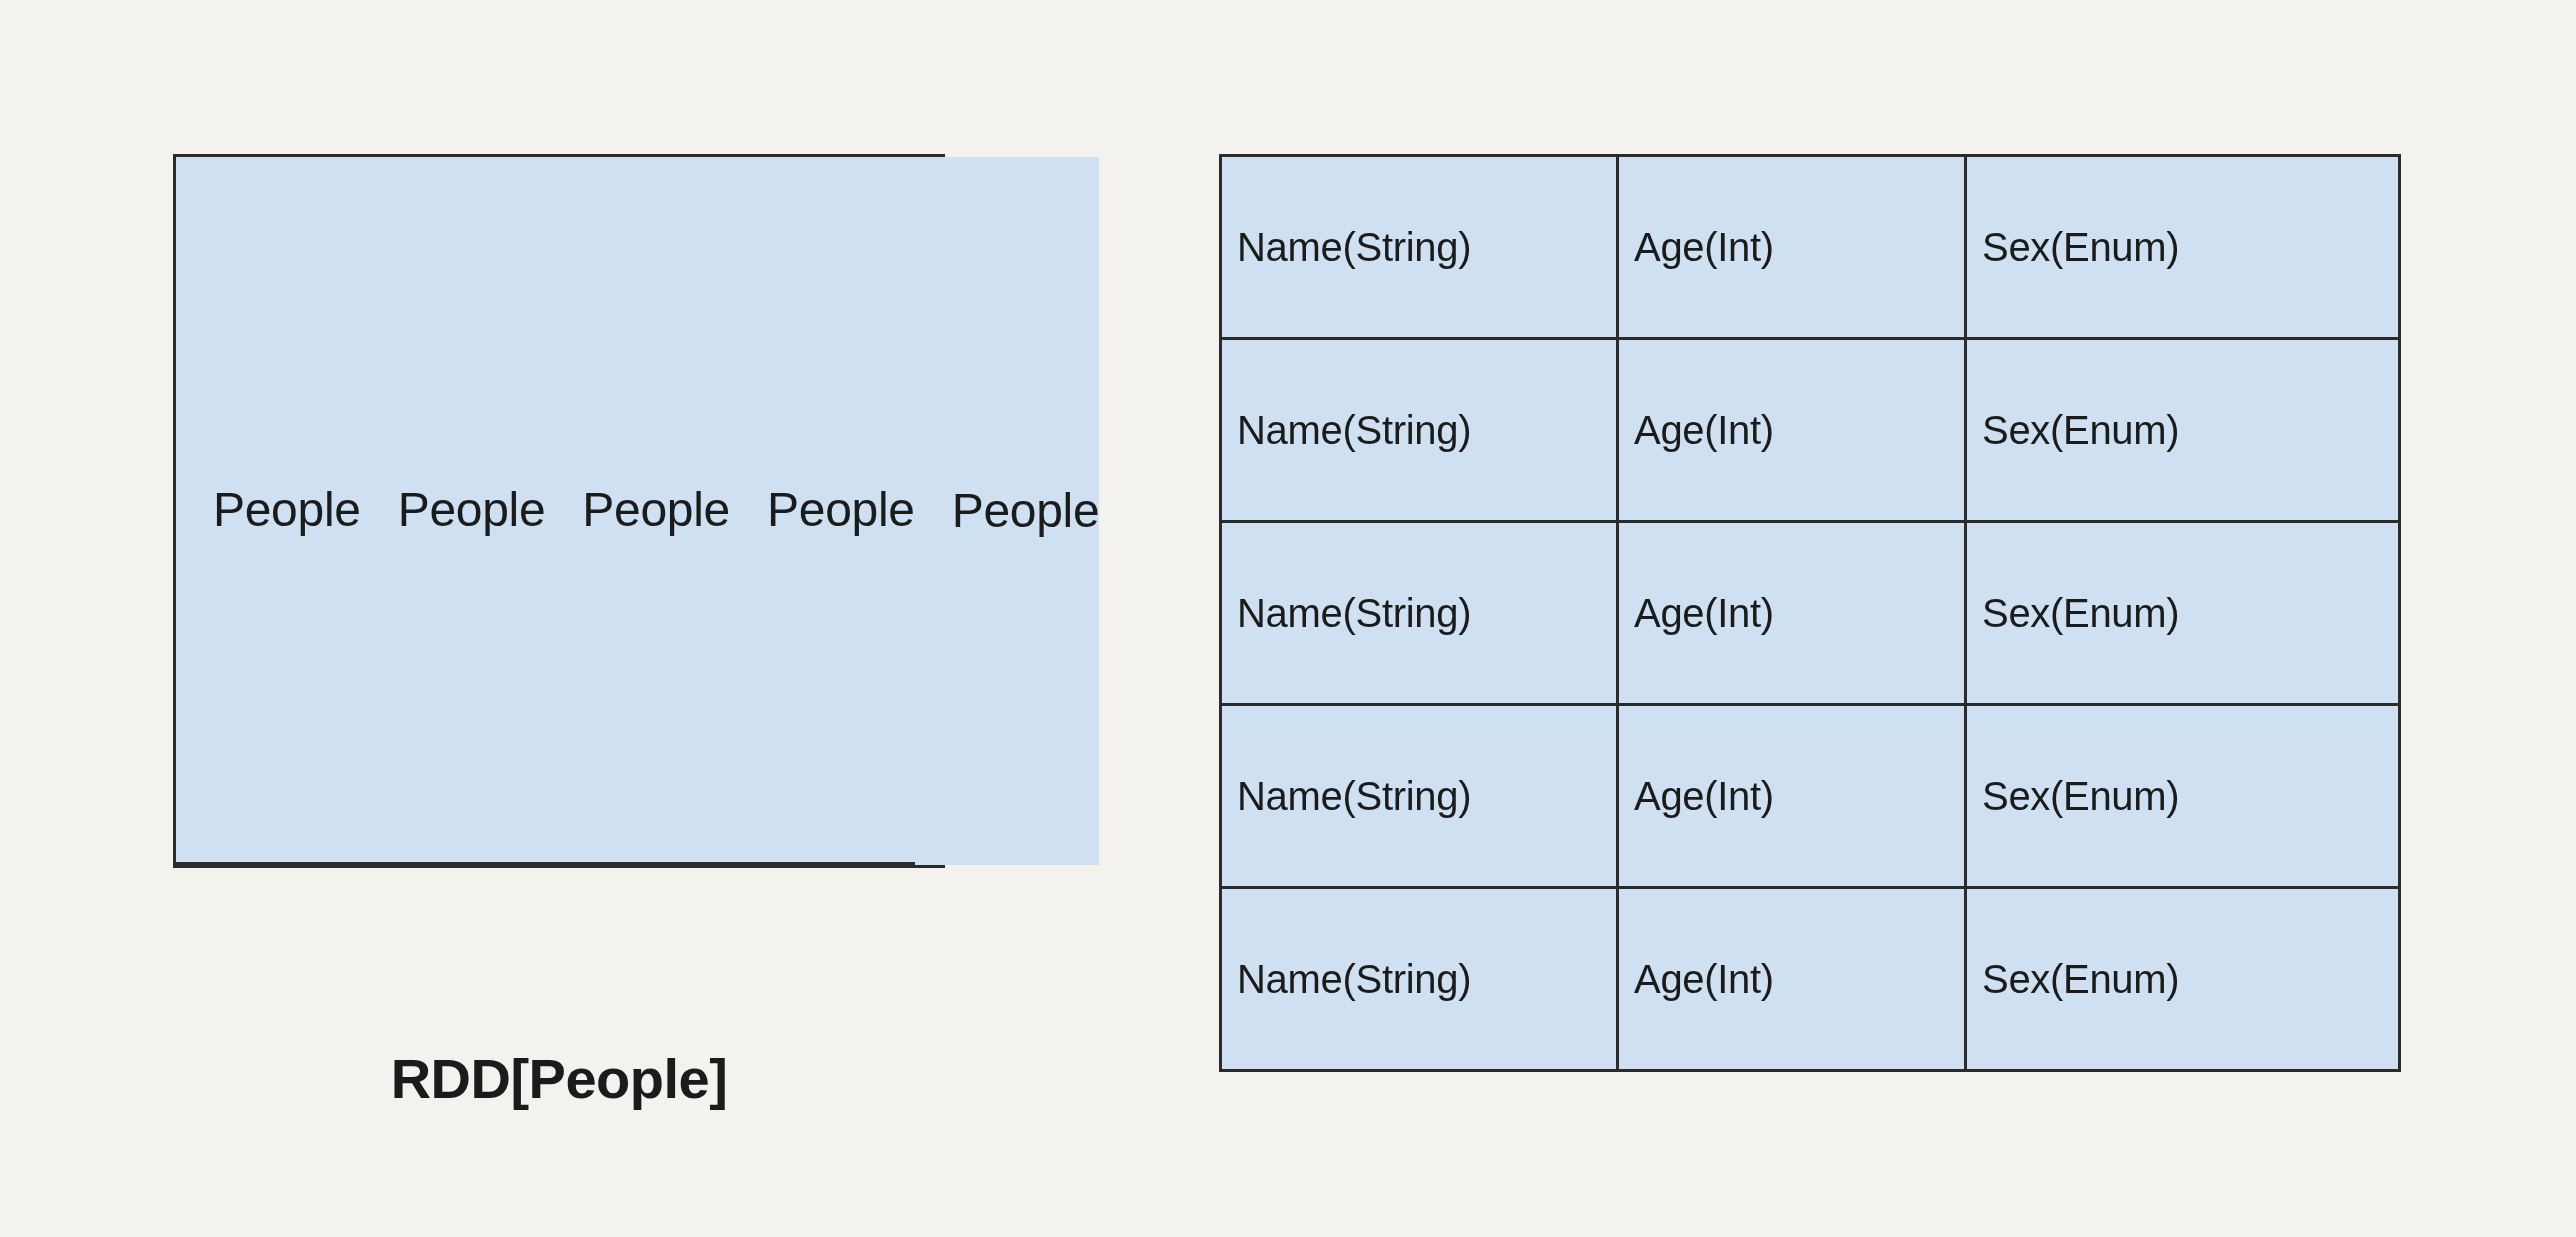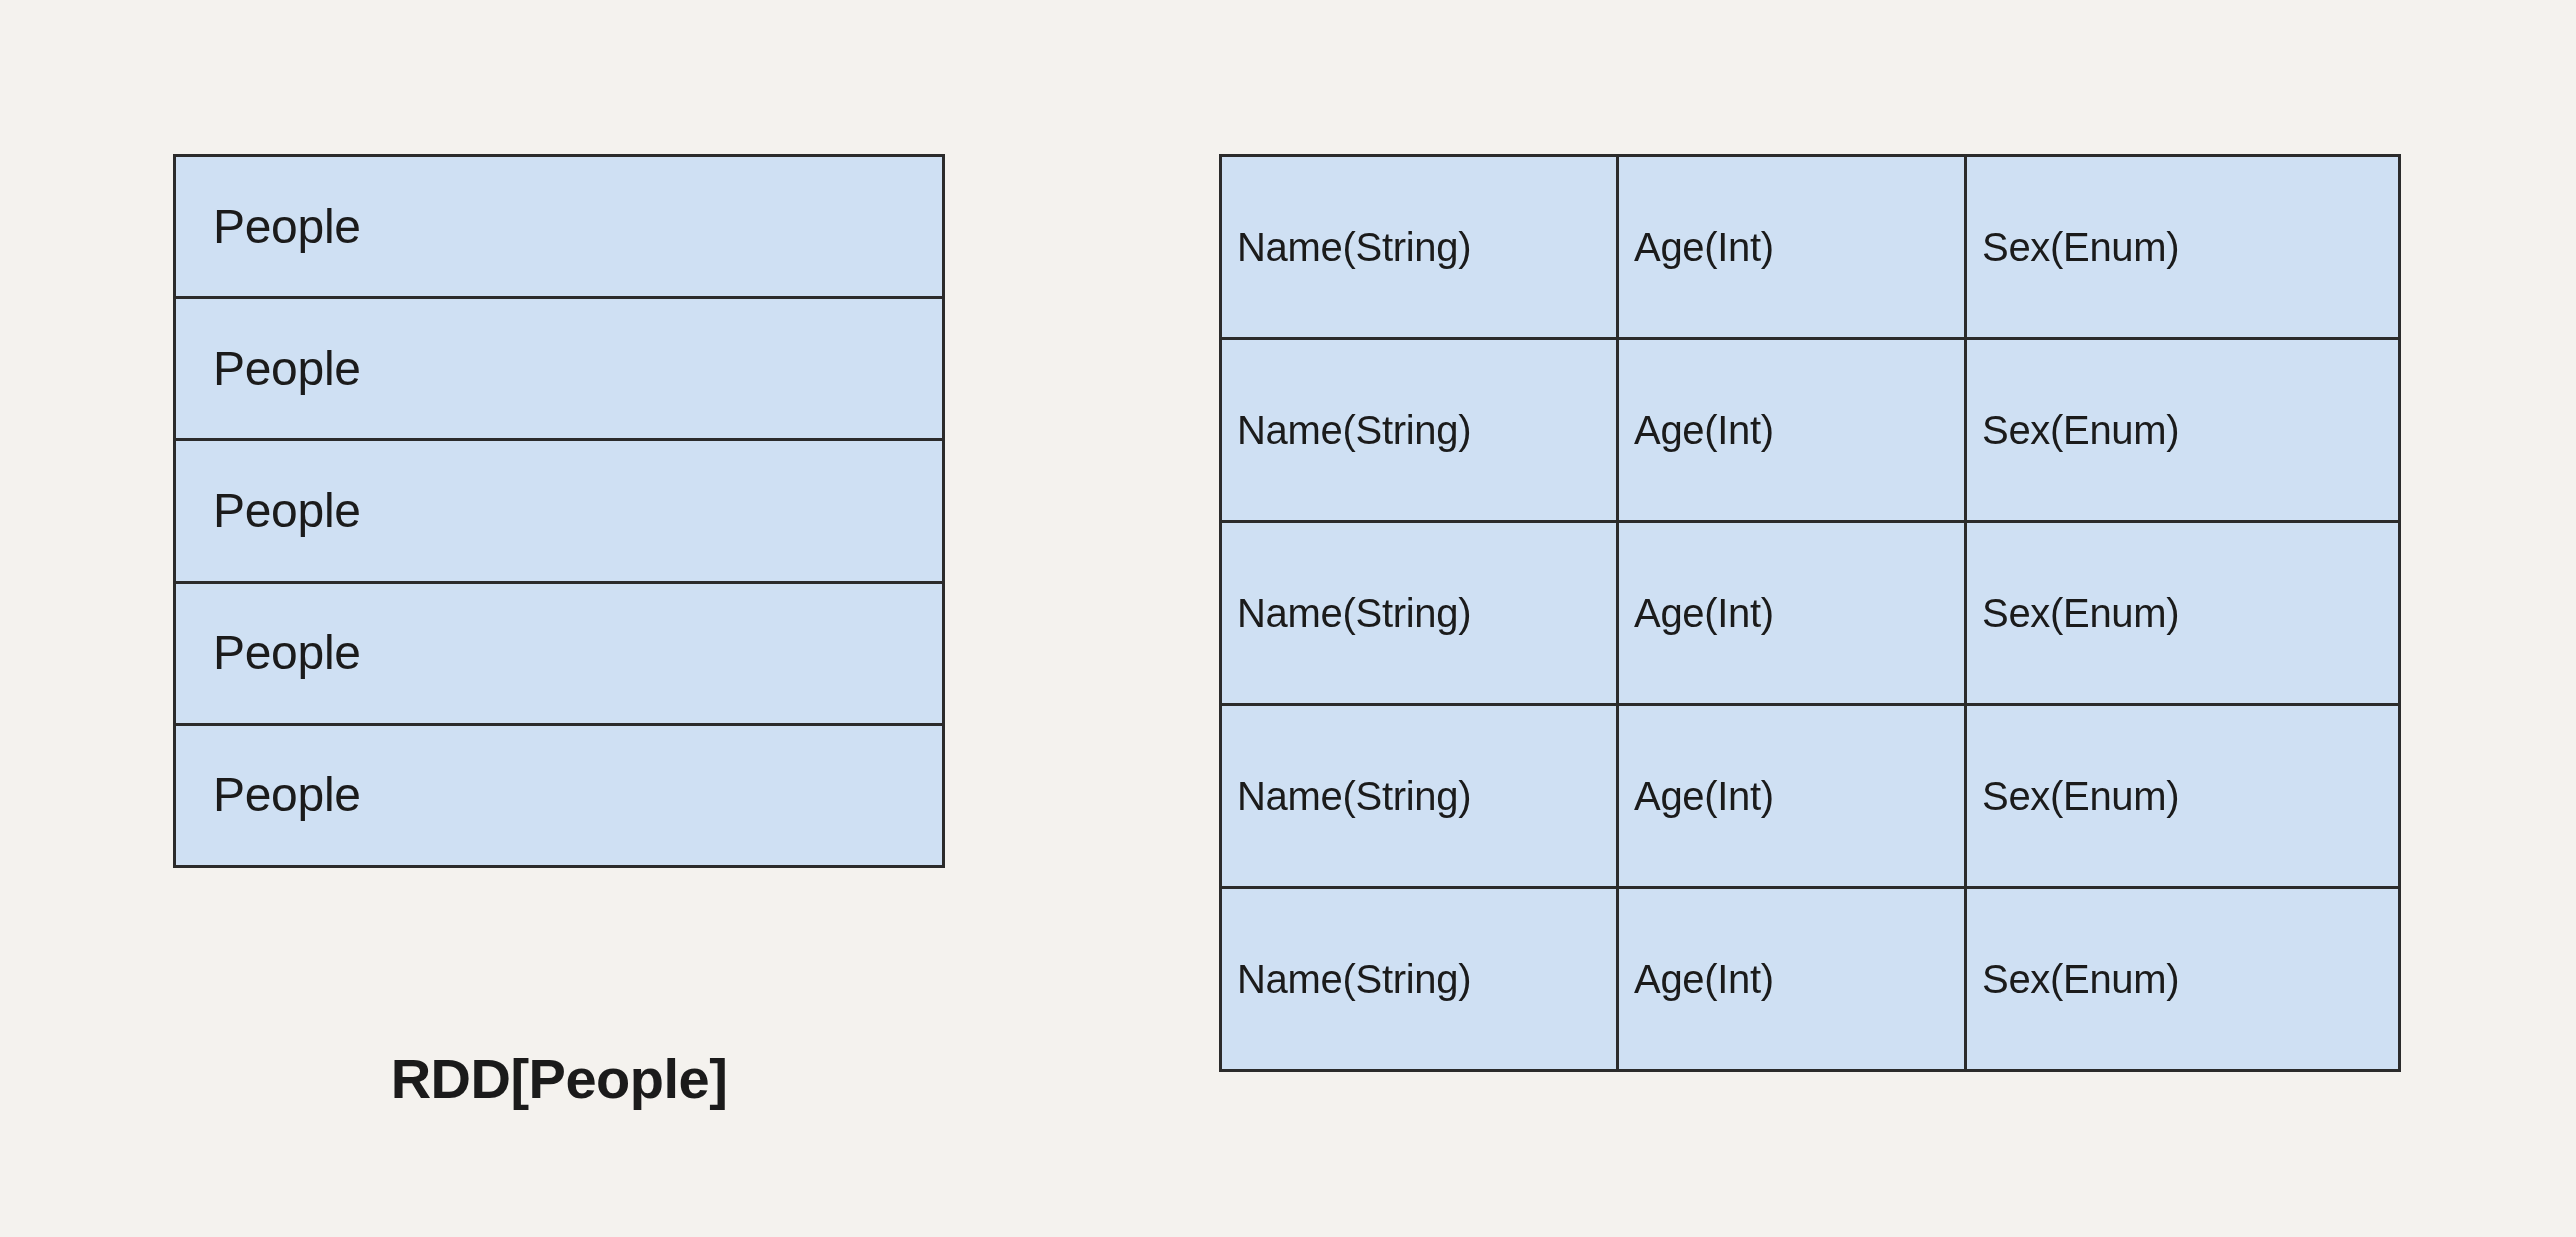--- a/index.html
+++ b/index.html
@@ -27,21 +27,21 @@
   .rdd-stack {
     position: absolute;
     left: 173px;
     top: 154px;
     width: 772px;
     height: 714px;
     box-sizing: border-box;
     border: 3.8px solid #2b2b2b;
     background: #cfe0f3;
     display: flex;
-    flex-direction: column;
+    flex-direction: row;
   }
   .rdd-row {
     flex: 1 1 0;
     box-sizing: border-box;
     background: #cfe0f3;
     border-bottom: 3.8px solid #2b2b2b;
     display: flex;
     align-items: center;
     padding-left: 37px;
   }

